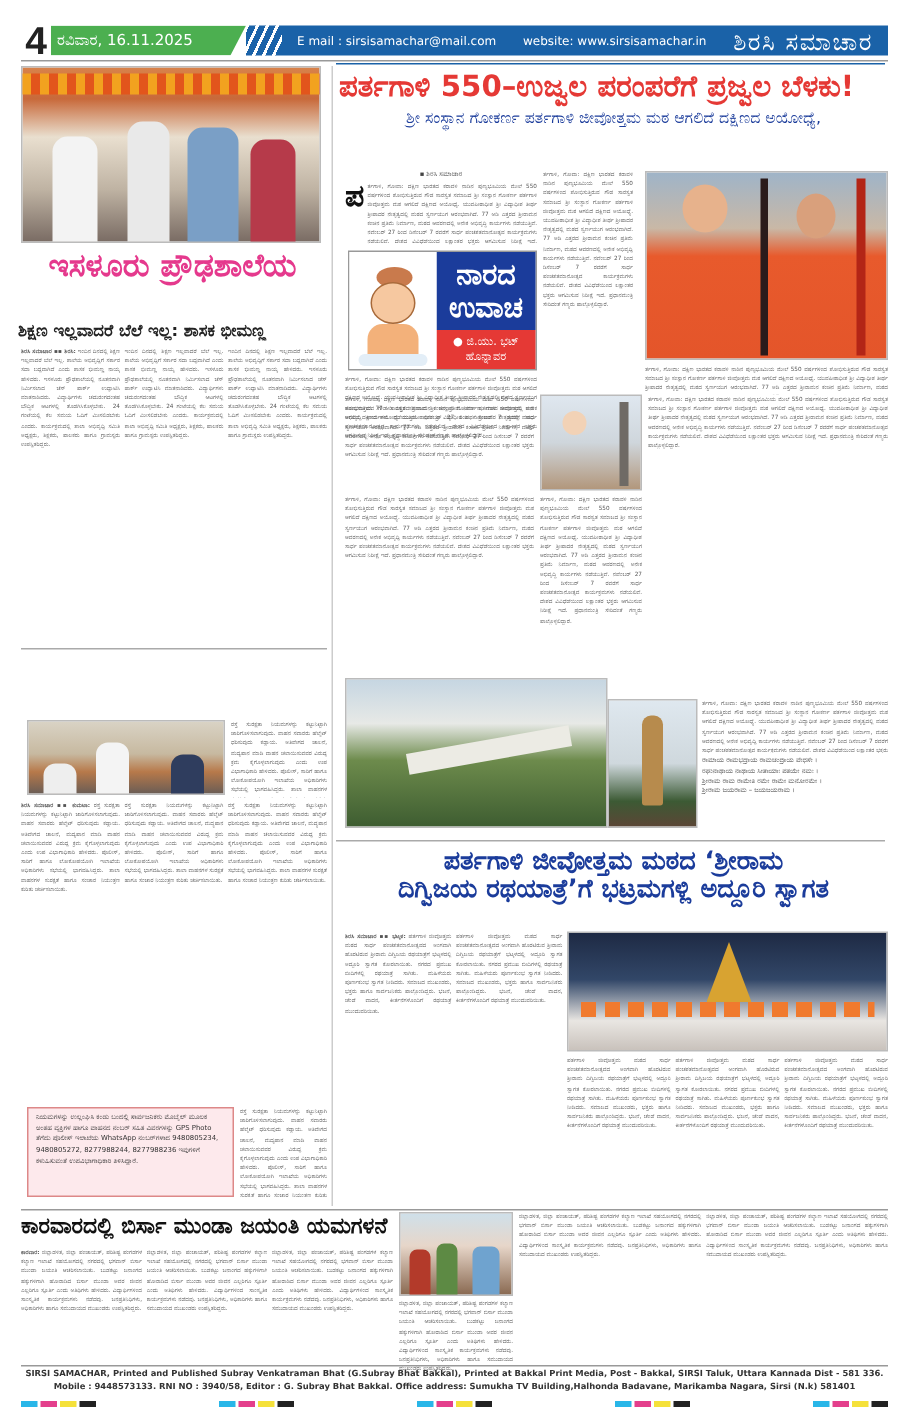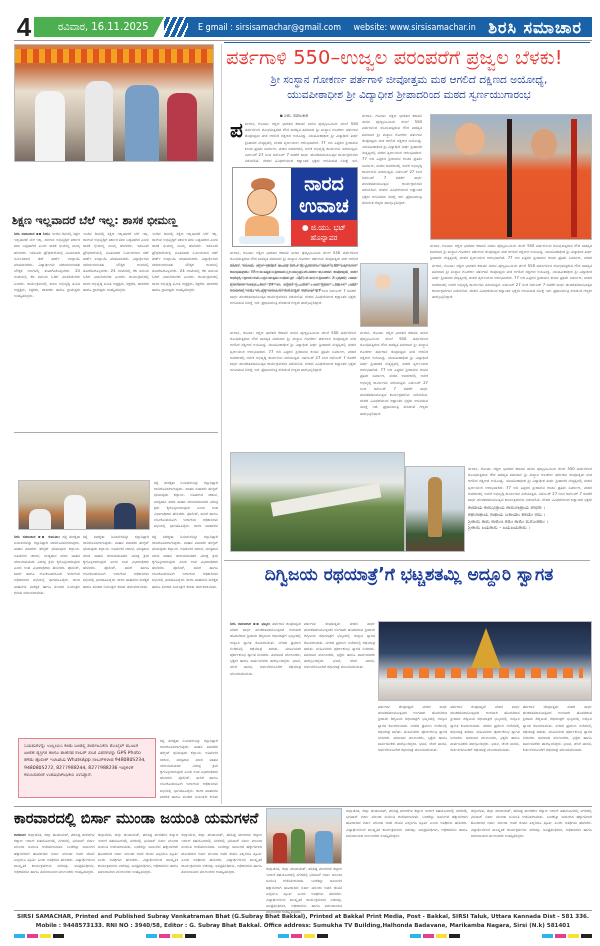--- a/index.html
+++ b/index.html
@@ -1,64 +1,65 @@
 <!DOCTYPE html>
 <html><head>
 <meta charset="utf-8">
 <style>
   *{box-sizing:border-box;margin:0;padding:0}
   body{width:600px;height:946px;background:#fff;font-family:"DejaVu Sans",sans-serif;position:relative;overflow:hidden;color:#222}
   .abs{position:absolute}
   .hdr{top:17px;left:14px;width:578px;height:20px;display:flex;align-items:stretch}
   .pgno{width:20px;font:bold 26px "Liberation Sans",sans-serif;line-height:20px;color:#222;text-align:center}
-  .hdr-green{background:#4caf50;color:#fff;font-size:10px;display:flex;align-items:center;padding-left:24px;width:130px;clip-path:polygon(0 0,100% 0,92% 100%,0 100%)}
+  .hdr-green{background:#4caf50;color:#fff;font-size:10px;display:flex;align-items:center;padding-left:4px;width:130px;clip-path:polygon(0 0,100% 0,92% 100%,0 100%)}
   .hdr-slash{width:24px;background:repeating-linear-gradient(115deg,#fff 0 2px,#1a62a8 2px 6px)}
   .hdr-blue{flex:1;background:#1a62a8;color:#fff;font-size:8px;display:flex;align-items:center;justify-content:space-between;padding:0 10px}
-  .hdr-blue .brand{font-size:16px;font-weight:bold;letter-spacing:1px}
+  .hdr-blue .brand{font-size:16px;font-weight:normal;letter-spacing:1px}
   .rule{height:2px;background:#1a62a8}
   .photo{border:1px solid #bbb}
   .body-text{font-size:3.8px;line-height:6.2px;color:#555;text-align:justify;overflow:hidden}
   .colrule{width:1px;background:#ccc}
   .hl-pink{color:#e5398d;font-weight:bold;text-align:center;line-height:1.05}
   .hl-dark{color:#111;font-weight:bold;text-align:center;line-height:1.05}
-  .hl-red{color:#e53935;font-weight:normal}
+  .hl-red{color:#e53935;font-weight:bold}
   .hl-blue{color:#1b3c9b;font-weight:bold;text-align:center;line-height:1.1}
   .sub-blue{color:#1b3c9b;text-align:center;font-size:10.5px;line-height:15px}
   .narada-box{border:1px solid #999;display:flex}
   .narada-blue{background:#1b3c9b;color:#fff;font-weight:bold;font-size:19px;text-align:center;line-height:22px;padding-top:4px}
   .narada-red{background:#e53935;color:#fff;font-size:7.5px;text-align:center;line-height:10px;padding:3px}
   .notice{background:#fde9ec;border:1px solid #d88;font-size:4.6px;line-height:7.2px;color:#333;padding:3px 5px}
   .footer{font-size:5.6px;font-weight:bold;text-align:center;color:#333;line-height:9px}
   .cmyk{display:flex;gap:2px}
   .cmyk span{display:block;width:11px;height:4px}
 </style>
 </head>
 <body>
 
 <div class="abs hdr">
   <div class="pgno">4</div>
   <div class="hdr-green">ರವಿವಾರ, 16.11.2025</div>
   <div class="hdr-slash"></div>
   <div class="hdr-blue">
-    <span>E gmail : sirsisamachar@gmail.com</span>
+    <span>E mail : sirsisamachar@mail.com</span>
     <span>website: www.sirsisamachar.in</span>
     <span class="brand">ಶಿರಸಿ ಸಮಾಚಾರ</span>
   </div>
 </div>
 <div class="abs rule" style="top:40px;left:14px;width:578px;height:1px;background:#999"></div>
 
 <div class="abs photo" style="top:44px;left:14px;width:200px;height:118px;background:linear-gradient(180deg,#d8824a 0%,#c8693a 18%,#e9dfcf 40%,#bfb3a3 70%,#7a6c64 100%)">
   <div style="position:absolute;top:4px;left:0;right:0;height:14px;background:repeating-linear-gradient(90deg,#f2a21f 0 6px,#e2551c 6px 12px)"></div>
   <div style="position:absolute;bottom:0;left:20px;width:30px;height:70px;background:#f3f3f3;border-radius:10px 10px 0 0"></div>
   <div style="position:absolute;bottom:0;left:70px;width:28px;height:80px;background:#e9e9e9;border-radius:10px 10px 0 0"></div>
   <div style="position:absolute;bottom:0;left:110px;width:34px;height:76px;background:#7a9fc6;border-radius:10px 10px 0 0"></div>
   <div style="position:absolute;bottom:0;left:152px;width:30px;height:68px;background:#b63a4a;border-radius:10px 10px 0 0"></div>
 </div>
 
 <div class="abs hl-pink" style="top:166px;left:12px;width:206px;font-size:21px">
+  <div>ಇಸಳೂರು ಪ್ರೌಢಶಾಲೆಯ</div>
 </div>
 <div class="abs" style="top:214px;left:12px;width:208px;font-size:11px;font-weight:bold;white-space:nowrap;overflow:hidden">ಶಿಕ್ಷಣ ಇಲ್ಲವಾದರೆ ಬೆಲೆ ಇಲ್ಲ: ಶಾಸಕ ಭೀಮಣ್ಣ</div>
 
 <div class="abs" style="top:231px;left:14px;width:204px;height:196px;display:flex;gap:3px">
   <div class="body-text" style="flex:1"><b>ಶಿರಸಿ ಸಮಾಚಾರ ▪▪ ಶಿರಸಿ:</b> <span>ಇಂದಿನ ದಿನದಲ್ಲಿ ಶಿಕ್ಷಣ ಇಲ್ಲವಾದರೆ ಬೆಲೆ ಇಲ್ಲ. ಶಾಲೆಯ ಅಭಿವೃದ್ಧಿಗೆ ಸರ್ಕಾರ ಸದಾ ಬದ್ಧವಾಗಿದೆ ಎಂದು ಶಾಸಕ ಭೀಮಣ್ಣ ನಾಯ್ಕ ಹೇಳಿದರು. ಇಸಳೂರು ಪ್ರೌಢಶಾಲೆಯಲ್ಲಿ ನೂತನವಾಗಿ ನಿರ್ಮಿಸಲಾದ ಚೆಸ್ ಪಾರ್ಕ್ ಉದ್ಘಾಟಿಸಿ ಮಾತನಾಡಿದರು. ವಿದ್ಯಾರ್ಥಿಗಳು ಚದುರಂಗದಂತಹ ಬೌದ್ಧಿಕ ಆಟಗಳಲ್ಲಿ ತೊಡಗಿಸಿಕೊಳ್ಳಬೇಕು. 24 ಗಂಟೆಯಲ್ಲಿ ಕೆಲ ಸಮಯ ಓದಿಗೆ ಮೀಸಲಿಡಬೇಕು ಎಂದರು. ಕಾರ್ಯಕ್ರಮದಲ್ಲಿ ಶಾಲಾ ಅಭಿವೃದ್ಧಿ ಸಮಿತಿ ಅಧ್ಯಕ್ಷರು, ಶಿಕ್ಷಕರು, ಪಾಲಕರು ಹಾಗೂ ಗ್ರಾಮಸ್ಥರು ಉಪಸ್ಥಿತರಿದ್ದರು.</span></div>
   <div class="body-text" style="flex:1">ಇಂದಿನ ದಿನದಲ್ಲಿ ಶಿಕ್ಷಣ ಇಲ್ಲವಾದರೆ ಬೆಲೆ ಇಲ್ಲ. ಶಾಲೆಯ ಅಭಿವೃದ್ಧಿಗೆ ಸರ್ಕಾರ ಸದಾ ಬದ್ಧವಾಗಿದೆ ಎಂದು ಶಾಸಕ ಭೀಮಣ್ಣ ನಾಯ್ಕ ಹೇಳಿದರು. ಇಸಳೂರು ಪ್ರೌಢಶಾಲೆಯಲ್ಲಿ ನೂತನವಾಗಿ ನಿರ್ಮಿಸಲಾದ ಚೆಸ್ ಪಾರ್ಕ್ ಉದ್ಘಾಟಿಸಿ ಮಾತನಾಡಿದರು. ವಿದ್ಯಾರ್ಥಿಗಳು ಚದುರಂಗದಂತಹ ಬೌದ್ಧಿಕ ಆಟಗಳಲ್ಲಿ ತೊಡಗಿಸಿಕೊಳ್ಳಬೇಕು. 24 ಗಂಟೆಯಲ್ಲಿ ಕೆಲ ಸಮಯ ಓದಿಗೆ ಮೀಸಲಿಡಬೇಕು ಎಂದರು. ಕಾರ್ಯಕ್ರಮದಲ್ಲಿ ಶಾಲಾ ಅಭಿವೃದ್ಧಿ ಸಮಿತಿ ಅಧ್ಯಕ್ಷರು, ಶಿಕ್ಷಕರು, ಪಾಲಕರು ಹಾಗೂ ಗ್ರಾಮಸ್ಥರು ಉಪಸ್ಥಿತರಿದ್ದರು.</div>
   <div class="body-text" style="flex:1">ಇಂದಿನ ದಿನದಲ್ಲಿ ಶಿಕ್ಷಣ ಇಲ್ಲವಾದರೆ ಬೆಲೆ ಇಲ್ಲ. ಶಾಲೆಯ ಅಭಿವೃದ್ಧಿಗೆ ಸರ್ಕಾರ ಸದಾ ಬದ್ಧವಾಗಿದೆ ಎಂದು ಶಾಸಕ ಭೀಮಣ್ಣ ನಾಯ್ಕ ಹೇಳಿದರು. ಇಸಳೂರು ಪ್ರೌಢಶಾಲೆಯಲ್ಲಿ ನೂತನವಾಗಿ ನಿರ್ಮಿಸಲಾದ ಚೆಸ್ ಪಾರ್ಕ್ ಉದ್ಘಾಟಿಸಿ ಮಾತನಾಡಿದರು. ವಿದ್ಯಾರ್ಥಿಗಳು ಚದುರಂಗದಂತಹ ಬೌದ್ಧಿಕ ಆಟಗಳಲ್ಲಿ ತೊಡಗಿಸಿಕೊಳ್ಳಬೇಕು. 24 ಗಂಟೆಯಲ್ಲಿ ಕೆಲ ಸಮಯ ಓದಿಗೆ ಮೀಸಲಿಡಬೇಕು ಎಂದರು. ಕಾರ್ಯಕ್ರಮದಲ್ಲಿ ಶಾಲಾ ಅಭಿವೃದ್ಧಿ ಸಮಿತಿ ಅಧ್ಯಕ್ಷರು, ಶಿಕ್ಷಕರು, ಪಾಲಕರು ಹಾಗೂ ಗ್ರಾಮಸ್ಥರು ಉಪಸ್ಥಿತರಿದ್ದರು.</div>
 </div>
 
 <div class="abs" style="top:432px;left:14px;width:204px;height:1px;background:#aaa"></div>
@@ -78,21 +79,20 @@
 </div>
 <div class="abs notice" style="top:738px;left:18px;width:138px;height:60px">ನಿಯಮಗಳನ್ನು ಉಲ್ಲಂಘಿಸಿ ಕಂಡು ಬಂದಲ್ಲಿ ಸಾರ್ವಜನಿಕರು ಮೊಬೈಲ್ ಮೂಲಕ ಅಂತಹ ವ್ಯಕ್ತಿಗಳ ಹಾಗೂ ವಾಹನದ ನಂಬರ್ ಸಹಿತ ವಿವರಗಳನ್ನು GPS Photo ತೆಗೆದು ಪೊಲೀಸ್ ಇಲಾಖೆಯ WhatsApp ನಂಬರ್‌ಗಳಾದ 9480805234, 9480805272, 8277988244, 8277988236 ಇವುಗಳಿಗೆ ಕಳುಹಿಸುವಂತೆ ಉಪವಿಭಾಗಾಧಿಕಾರಿ ತಿಳಿಸಿದ್ದಾರೆ.</div>
 <div class="abs body-text" style="top:738px;left:160px;width:58px;height:60px">ರಸ್ತೆ ಸುರಕ್ಷತಾ ನಿಯಮಗಳನ್ನು ಕಟ್ಟುನಿಟ್ಟಾಗಿ ಜಾರಿಗೊಳಿಸಲಾಗುವುದು. ವಾಹನ ಸವಾರರು ಹೆಲ್ಮೆಟ್ ಧರಿಸುವುದು ಕಡ್ಡಾಯ. ಅತಿವೇಗದ ಚಾಲನೆ, ಮದ್ಯಪಾನ ಮಾಡಿ ವಾಹನ ಚಲಾಯಿಸುವವರ ವಿರುದ್ಧ ಕ್ರಮ ಕೈಗೊಳ್ಳಲಾಗುವುದು ಎಂದು ಉಪ ವಿಭಾಗಾಧಿಕಾರಿ ಹೇಳಿದರು. ಪೊಲೀಸ್, ಸಾರಿಗೆ ಹಾಗೂ ಲೋಕೋಪಯೋಗಿ ಇಲಾಖೆಯ ಅಧಿಕಾರಿಗಳು ಸಭೆಯಲ್ಲಿ ಭಾಗವಹಿಸಿದ್ದರು. ಶಾಲಾ ವಾಹನಗಳ ಸುರಕ್ಷತೆ ಹಾಗೂ ಸಂಚಾರ ನಿಯಂತ್ರಣ ಕುರಿತು ಚರ್ಚಿಸಲಾಯಿತು.</div>
 
 <div class="abs colrule" style="top:44px;left:221px;height:760px"></div>
 
 <div class="abs" style="top:42px;left:224px;width:366px;height:1px;background:#1a62a8"></div>
 <div class="abs hl-red" style="top:46px;left:226px;width:368px;font-size:19.5px;white-space:nowrap">ಪರ್ತಗಾಳಿ 550–ಉಜ್ವಲ ಪರಂಪರೆಗೆ ಪ್ರಜ್ವಲ ಬೆಳಕು!</div>
 <div class="abs sub-blue" style="top:72px;left:224px;width:370px">
   <div>ಶ್ರೀ ಸಂಸ್ಥಾನ ಗೋಕರ್ಣ ಪರ್ತಗಾಳಿ ಜೀವೋತ್ತಮ ಮಠ ಆಗಲಿದೆ ದಕ್ಷಿಣದ ಅಯೋಧ್ಯೆ,</div>
-  <div>ಯುವಪೀಠಾಧೀಶ ಶ್ರೀ ವಿದ್ಯಾಧೀಶ ಶ್ರೀಪಾದರಿಂದ ಮಠದ ಸ್ವರ್ಣಯುಗಾರಂಭ</div>
 </div>
 
 <div class="abs" style="top:113px;left:230px;width:128px;font-size:4.5px;text-align:center;color:#444">▪ ಶಿರಸಿ ಸಮಾಚಾರ</div>
 <div class="abs" style="top:121px;left:230px;width:128px;height:42px;overflow:hidden">
   <span style="float:left;font-size:20px;font-weight:bold;line-height:18px;margin-right:2px;color:#111">ಪ</span>
   <span class="body-text" style="display:block">ರ್ತಗಾಳಿ, ಗೋವಾ: ದಕ್ಷಿಣ ಭಾರತದ ಕರಾವಳಿ ನಾಡಿನ ಪುಣ್ಯಭೂಮಿಯ ಮೇಲೆ 550 ವರ್ಷಗಳಿಂದ ಶೋಭಿಸುತ್ತಿರುವ ಗೌಡ ಸಾರಸ್ವತ ಸಮಾಜದ ಶ್ರೀ ಸಂಸ್ಥಾನ ಗೋಕರ್ಣ ಪರ್ತಗಾಳಿ ಜೀವೋತ್ತಮ ಮಠ ಆಗಲಿದೆ ದಕ್ಷಿಣದ ಅಯೋಧ್ಯೆ. ಯುವಪೀಠಾಧೀಶ ಶ್ರೀ ವಿದ್ಯಾಧೀಶ ತೀರ್ಥ ಶ್ರೀಪಾದರ ನೇತೃತ್ವದಲ್ಲಿ ಮಠದ ಸ್ವರ್ಣಯುಗ ಆರಂಭವಾಗಿದೆ. 77 ಅಡಿ ಎತ್ತರದ ಶ್ರೀರಾಮನ ಕಂಚಿನ ಪ್ರತಿಮೆ ನಿರ್ಮಾಣ, ಮಠದ ಆವರಣದಲ್ಲಿ ಅನೇಕ ಅಭಿವೃದ್ಧಿ ಕಾರ್ಯಗಳು ನಡೆಯುತ್ತಿವೆ. ನವೆಂಬರ್ 27 ರಿಂದ ಡಿಸೆಂಬರ್ 7 ರವರೆಗೆ ಸಾರ್ಧ ಪಂಚಶತಮಾನೋತ್ಸವ ಕಾರ್ಯಕ್ರಮಗಳು ನಡೆಯಲಿವೆ. ದೇಶದ ವಿವಿಧೆಡೆಯಿಂದ ಲಕ್ಷಾಂತರ ಭಕ್ತರು ಆಗಮಿಸುವ ನಿರೀಕ್ಷೆ ಇದೆ. ಪ್ರಧಾನಮಂತ್ರಿ ಸೇರಿದಂತೆ ಗಣ್ಯರು ಪಾಲ್ಗೊಳ್ಳಲಿದ್ದಾರೆ.</span>
 </div>
 
 <div class="abs narada-box" style="top:167px;left:232px;width:126px;height:80px">
   <div style="width:58px;position:relative;background:#fff">
@@ -136,21 +136,22 @@
 <div class="abs body-text" style="top:466px;left:468px;width:124px;height:36px">ರ್ತಗಾಳಿ, ಗೋವಾ: ದಕ್ಷಿಣ ಭಾರತದ ಕರಾವಳಿ ನಾಡಿನ ಪುಣ್ಯಭೂಮಿಯ ಮೇಲೆ 550 ವರ್ಷಗಳಿಂದ ಶೋಭಿಸುತ್ತಿರುವ ಗೌಡ ಸಾರಸ್ವತ ಸಮಾಜದ ಶ್ರೀ ಸಂಸ್ಥಾನ ಗೋಕರ್ಣ ಪರ್ತಗಾಳಿ ಜೀವೋತ್ತಮ ಮಠ ಆಗಲಿದೆ ದಕ್ಷಿಣದ ಅಯೋಧ್ಯೆ. ಯುವಪೀಠಾಧೀಶ ಶ್ರೀ ವಿದ್ಯಾಧೀಶ ತೀರ್ಥ ಶ್ರೀಪಾದರ ನೇತೃತ್ವದಲ್ಲಿ ಮಠದ ಸ್ವರ್ಣಯುಗ ಆರಂಭವಾಗಿದೆ. 77 ಅಡಿ ಎತ್ತರದ ಶ್ರೀರಾಮನ ಕಂಚಿನ ಪ್ರತಿಮೆ ನಿರ್ಮಾಣ, ಮಠದ ಆವರಣದಲ್ಲಿ ಅನೇಕ ಅಭಿವೃದ್ಧಿ ಕಾರ್ಯಗಳು ನಡೆಯುತ್ತಿವೆ. ನವೆಂಬರ್ 27 ರಿಂದ ಡಿಸೆಂಬರ್ 7 ರವರೆಗೆ ಸಾರ್ಧ ಪಂಚಶತಮಾನೋತ್ಸವ ಕಾರ್ಯಕ್ರಮಗಳು ನಡೆಯಲಿವೆ. ದೇಶದ ವಿವಿಧೆಡೆಯಿಂದ ಲಕ್ಷಾಂತರ ಭಕ್ತರು ಆಗಮಿಸುವ ನಿರೀಕ್ಷೆ ಇದೆ. ಪ್ರಧಾನಮಂತ್ರಿ ಸೇರಿದಂತೆ ಗಣ್ಯರು ಪಾಲ್ಗೊಳ್ಳಲಿದ್ದಾರೆ.</div>
 <div class="abs" style="top:505px;left:468px;width:124px;font-size:4.5px;line-height:6.8px;color:#444">
   <div>ರಾಮಾಯ ರಾಮಭದ್ರಾಯ ರಾಮಚಂದ್ರಾಯ ವೇಧಸೇ ।</div>
   <div>ರಘುನಾಥಾಯ ನಾಥಾಯ ಸೀತಾಯಾಃ ಪತಯೇ ನಮಃ ।</div>
   <div>ಶ್ರೀರಾಮ ರಾಮ ರಾಮೇತಿ ರಮೇ ರಾಮೇ ಮನೋರಮೇ ।</div>
   <div>ಶ್ರೀರಾಮ ಜಯರಾಮ – ಜಯಜಯರಾಮ ।</div>
 </div>
 
 <div class="abs" style="top:560px;left:224px;width:366px;height:1px;background:#aaa"></div>
 <div class="abs hl-blue" style="top:565px;left:224px;width:370px;font-size:17px">
-  <div>ದಿಗ್ವಿಜಯ ರಥಯಾತ್ರೆ’ಗೆ ಭಟ್ಚಶತಮ್ಲಿ ಅದ್ದೂರಿ ಸ್ವಾಗತ</div>
+  <div>ಪರ್ತಗಾಳಿ ಜೀವೋತ್ತಮ ಮಠದ ‘ಶ್ರೀರಾಮ</div>
+  <div>ದಿಗ್ವಿಜಯ ರಥಯಾತ್ರೆ’ಗೆ ಭಟ್ರಮಗಳ್ಲಿ ಅದ್ದೂರಿ ಸ್ವಾಗತ</div>
 </div>
 <div class="abs" style="top:621px;left:230px;width:145px;height:180px;display:flex;gap:3px">
   <div class="body-text" style="flex:1"><b>ಶಿರಸಿ ಸಮಾಚಾರ ▪▪ ಭಟ್ಕಳ:</b> <span>ಪರ್ತಗಾಳಿ ಜೀವೋತ್ತಮ ಮಠದ ಸಾರ್ಧ ಪಂಚಶತಮಾನೋತ್ಸವದ ಅಂಗವಾಗಿ ಹೊರಟಿರುವ ಶ್ರೀರಾಮ ದಿಗ್ವಿಜಯ ರಥಯಾತ್ರೆಗೆ ಭಟ್ಕಳದಲ್ಲಿ ಅದ್ದೂರಿ ಸ್ವಾಗತ ಕೋರಲಾಯಿತು. ನಗರದ ಪ್ರಮುಖ ಬೀದಿಗಳಲ್ಲಿ ರಥಯಾತ್ರೆ ಸಾಗಿತು. ಮಹಿಳೆಯರು ಪೂರ್ಣಕುಂಭ ಸ್ವಾಗತ ನೀಡಿದರು. ಸಮಾಜದ ಮುಖಂಡರು, ಭಕ್ತರು ಹಾಗೂ ಸಾರ್ವಜನಿಕರು ಪಾಲ್ಗೊಂಡಿದ್ದರು. ಭಜನೆ, ಚೆಂಡೆ ವಾದನ, ಕೀರ್ತನೆಗಳೊಂದಿಗೆ ರಥಯಾತ್ರೆ ಮುಂದುವರಿಯಿತು.</span></div>
   <div class="body-text" style="flex:1">ಪರ್ತಗಾಳಿ ಜೀವೋತ್ತಮ ಮಠದ ಸಾರ್ಧ ಪಂಚಶತಮಾನೋತ್ಸವದ ಅಂಗವಾಗಿ ಹೊರಟಿರುವ ಶ್ರೀರಾಮ ದಿಗ್ವಿಜಯ ರಥಯಾತ್ರೆಗೆ ಭಟ್ಕಳದಲ್ಲಿ ಅದ್ದೂರಿ ಸ್ವಾಗತ ಕೋರಲಾಯಿತು. ನಗರದ ಪ್ರಮುಖ ಬೀದಿಗಳಲ್ಲಿ ರಥಯಾತ್ರೆ ಸಾಗಿತು. ಮಹಿಳೆಯರು ಪೂರ್ಣಕುಂಭ ಸ್ವಾಗತ ನೀಡಿದರು. ಸಮಾಜದ ಮುಖಂಡರು, ಭಕ್ತರು ಹಾಗೂ ಸಾರ್ವಜನಿಕರು ಪಾಲ್ಗೊಂಡಿದ್ದರು. ಭಜನೆ, ಚೆಂಡೆ ವಾದನ, ಕೀರ್ತನೆಗಳೊಂದಿಗೆ ರಥಯಾತ್ರೆ ಮುಂದುವರಿಯಿತು.</div>
 </div>
 <div class="abs photo" style="top:621px;left:378px;width:214px;height:80px;background:linear-gradient(180deg,#1e2a44 0%,#324768 40%,#e9e6e2 75%,#c9c2bc 100%)">
   <div style="position:absolute;top:6px;left:92px;width:30px;height:40px;background:#d8a331;clip-path:polygon(50% 0,100% 100%,0 100%)"></div>
   <div style="position:absolute;top:46px;left:8px;right:8px;height:10px;background:repeating-linear-gradient(90deg,#f07a2e 0 10px,transparent 10px 16px)"></div>
 </div>
 <div class="abs" style="top:704px;left:378px;width:214px;height:98px;display:flex;gap:3px">

